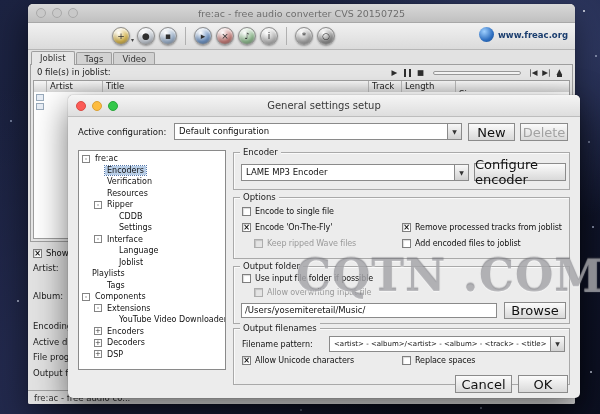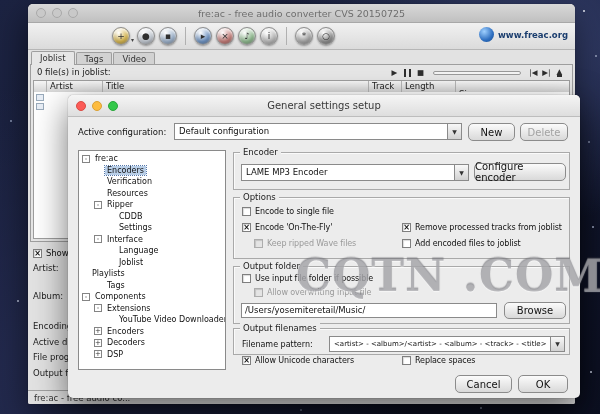--- a/index.html
+++ b/index.html
@@ -66,22 +66,22 @@
   .cb-inline{display:flex;align-items:center;gap:4px}
 
   .statusbar{position:absolute;left:0;right:0;top:386px;height:14px;background:#e0e0e0;border-top:1px solid #a0a0a0;
     font-size:8.5px;color:#333;display:flex;align-items:center;padding-left:6px;border-radius:0 0 2px 2px}
 
   .dlg-label{position:absolute;font-size:8.5px;color:#111;white-space:nowrap}
   .dropdown{position:absolute;height:17px;background:#fff;border:1px solid #8a8a8a;font-size:8.5px;line-height:15px;
     padding:0 16px 0 4px;color:#111;white-space:nowrap;overflow:hidden}
   .dd-arrow{position:absolute;right:0;top:0;bottom:0;width:14px;background:linear-gradient(#f8f8f8,#d2d2d2);
     border-left:1px solid #8a8a8a;display:flex;align-items:center;justify-content:center;font-size:6px;color:#333}
-  .btn{position:absolute;height:18px;background:linear-gradient(#fbfbfb,#d9d9d9);border:1px solid #8b8b8b;border-radius:5px;
-    font-size:10px;display:flex;align-items:center;justify-content:center;color:#111}
+  .btn{position:absolute;height:18px;background:linear-gradient(#fbfbfb,#d9d9d9);border:1px solid #8b8b8b;border-radius:0;
+    font-size:13px;display:flex;align-items:center;justify-content:center;color:#111}
   .btn.disabled{color:#a2a2a2}
   .field{position:absolute;background:#fff;border:1px solid #8a8a8a;font-size:8.5px;line-height:13px;padding:0 3px;
     white-space:nowrap;overflow:hidden;color:#111}
 
   .tree{position:absolute;left:10px;top:55px;width:148px;height:220px;background:#fff;border:1px solid #8a8a8a;overflow:hidden;padding-top:2px}
   .tree-row{display:flex;align-items:center;height:11.5px;font-size:8px;color:#111;white-space:nowrap}
   .expander{width:8px;height:8px;border:1px solid #848484;background:#fff;font-size:7px;line-height:6px;text-align:center;margin-right:3px;flex:none;color:#333}
   .tree-spacer{width:11px;flex:none}
   .tree-label{padding:0 2px}
   .tree-row.selected .tree-label{background:#b9cfe8;outline:1px dotted #5577aa}
@@ -321,21 +321,21 @@
         <span class="cb-label">Use input file folder if possible</span>
       </div>
       <div class="cb-row disabled" style="left:20px;top:21px">
         <span class="cb"></span>
         <span class="cb-label">Allow overwriting input file</span>
       </div>
       <div class="field" style="left:7px;top:36px;width:256px;height:15px">/Users/yosemiteretail/Music/</div>
       <div class="btn" style="left:270px;top:35px;width:62px;height:17px">Browse</div>
     </div>
 
-    <div class="group" style="top:233px;height:27px">
+    <div class="group" style="top:233px;height:57px">
       <span class="group-title">Output filenames</span>
       <div class="dlg-label" style="left:8px;top:11px;font-size:8px">Filename pattern:</div>
       <div class="dropdown" style="left:95px;top:7px;width:236px;height:16px;font-size:7px;line-height:14px">
         <span>&lt;artist&gt; - &lt;album&gt;/&lt;artist&gt; - &lt;album&gt; - &lt;track&gt; - &lt;title&gt;</span>
         <span class="dd-arrow">▼</span>
       </div>
       <div class="cb-row" style="left:8px;top:27px">
         <span class="cb checked"></span>
         <span class="cb-label">Allow Unicode characters</span>
       </div>

